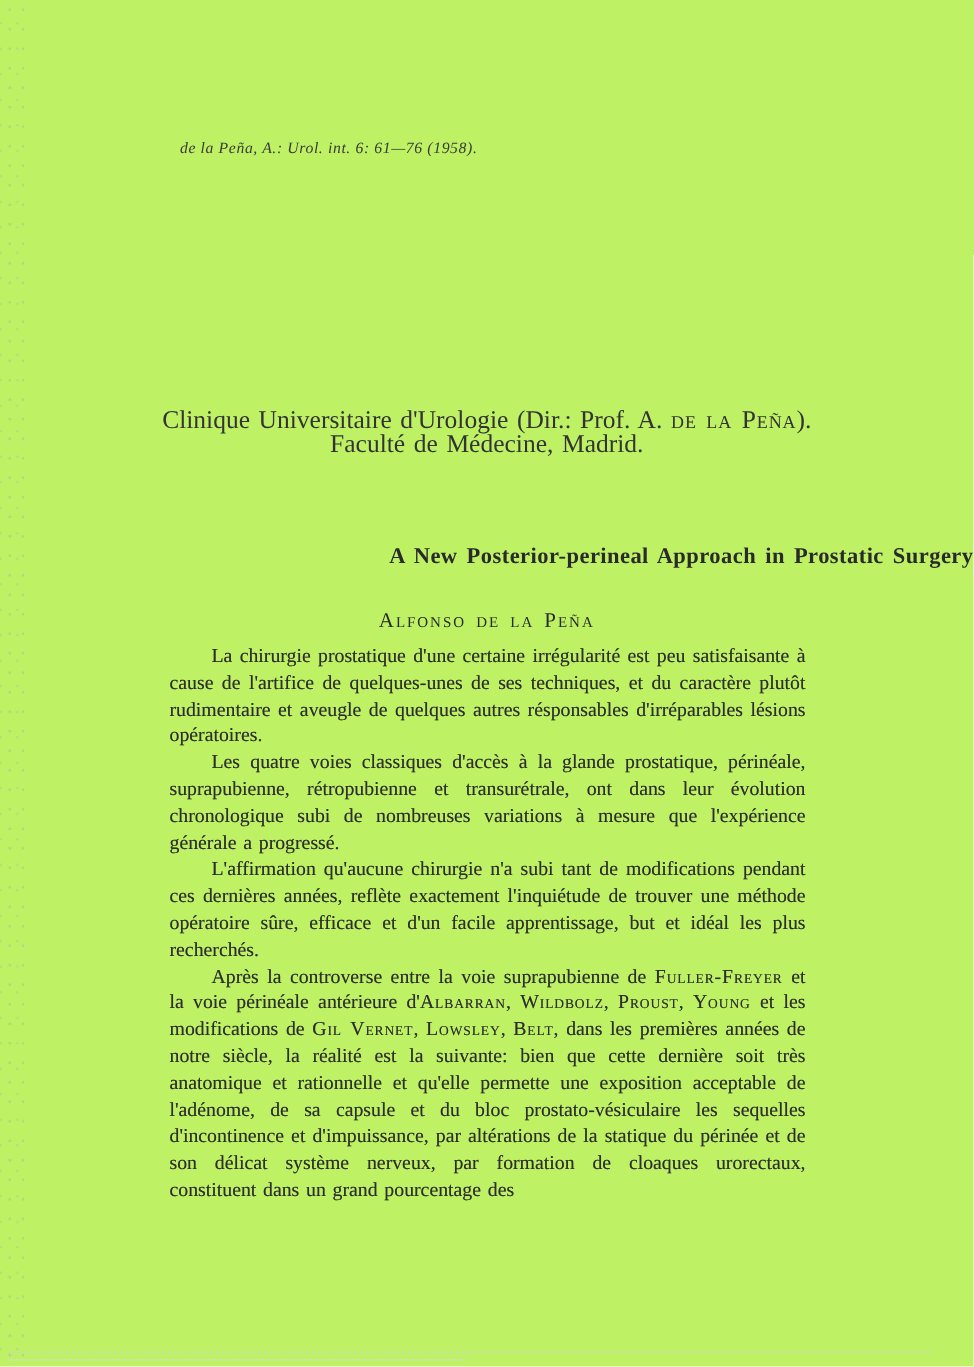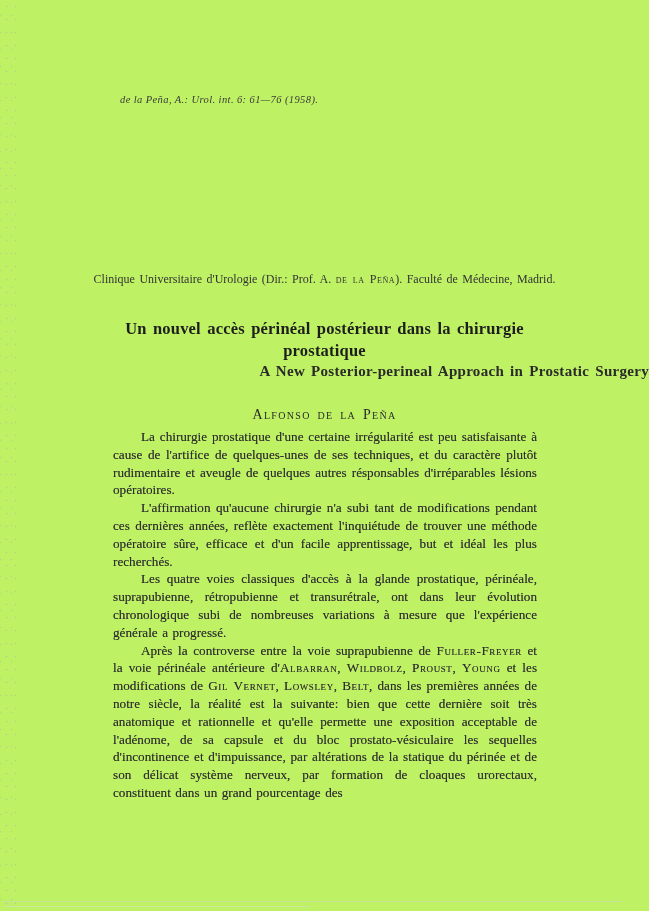--- a/index.html
+++ b/index.html
@@ -45,21 +45,21 @@
     left: 120px; top: 94px;
     font-style: italic;
     font-size: 10.5px;
     letter-spacing: 0.4px;
     color: #3a3a3a;
   }
   .affiliation {
     position: absolute;
     left: 82px; right: 82px; top: 272px;
     text-align: center;
-    font-size: 12px;
+    font-size: 17px;
     line-height: 15.5px;
     word-spacing: 1.5px;
     color: #333;
   }
   .title {
     position: absolute;
     left: 0; right: 0; top: 318px;
     margin: 0;
     text-align: center;
     font-weight: bold;
@@ -130,27 +130,26 @@
 <div class="page">
 
   <div class="noise-left"></div>
   <div class="noise-bottom-1"></div>
   <div class="noise-bottom-2"></div>
 
   <div class="citation">de la Peña, A.: Urol. int. 6: 61—76 (1958).</div>
 
   <div class="affiliation"><span>Clinique Universitaire d'Urologie (Dir.: Prof. A. </span><span class="sc">de la Peña</span><span>). Faculté de Médecine, Madrid.</span></div>
 
-  <h1 class="title"><span class="title-inner">Un nouvel accès périnéal postérieur dans la chirurgie prostatique</span></h1>
 
   <div class="subtitle-en">A New Posterior-perineal Approach in Prostatic Surgery</div>
 
 
   <div class="author">Alfonso de la Peña</div>
 
   <div class="body-text">
       <p><span>La chirurgie prostatique d'une certaine irrégularité est peu satisfaisante à cause de l'artifice de quelques-unes de ses techniques, et du caractère plutôt rudimentaire et aveugle de quelques autres résponsables d'irréparables lésions opératoires.</span></p>
+      <p><span>Les quatre voies classiques d'accès à la glande prostatique, périnéale, suprapubienne, rétropubienne et transurétrale, ont dans leur évolution chronologique subi de nombreuses variations à mesure que l'expérience générale a progressé.</span></p>
       <p><span>L'affirmation qu'aucune chirurgie n'a subi tant de modifications pendant ces dernières années, reflète exactement l'inquiétude de trouver une méthode opératoire sûre, efficace et d'un facile apprentissage, but et idéal les plus recherchés.</span></p>
-      <p><span>Les quatre voies classiques d'accès à la glande prostatique, périnéale, suprapubienne, rétropubienne et transurétrale, ont dans leur évolution chronologique subi de nombreuses variations à mesure que l'expérience générale a progressé.</span></p>
       <p><span>Après la controverse entre la voie suprapubienne de </span><span class="sc">Fuller-Freyer</span><span> et la voie périnéale antérieure d'</span><span class="sc">Albarran</span><span>, </span><span class="sc">Wildbolz</span><span>, </span><span class="sc">Proust</span><span>, </span><span class="sc">Young</span><span> et les modifications de </span><span class="sc">Gil Vernet</span><span>, </span><span class="sc">Lowsley</span><span>, </span><span class="sc">Belt</span><span>, dans les premières années de notre siècle, la réalité est la suivante: bien que cette dernière soit très anatomique et rationnelle et qu'elle permette une exposition acceptable de l'adénome, de sa capsule et du bloc prostato-vésiculaire les sequelles d'incontinence et d'impuissance, par altérations de la statique  du périnée et de son délicat système nerveux, par formation de cloaques urorectaux, constituent dans un grand pourcentage des</span></p>
     </div>
 
 </div>
 
 </body></html>

